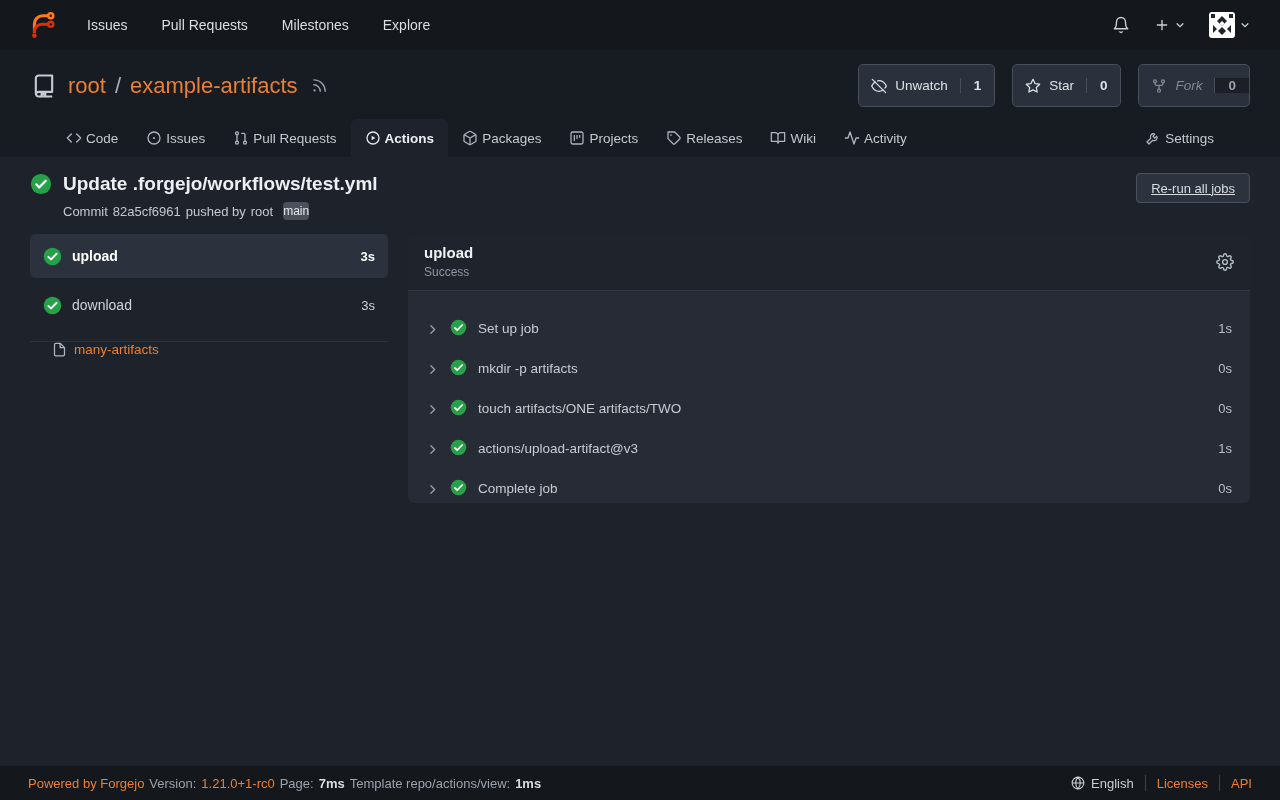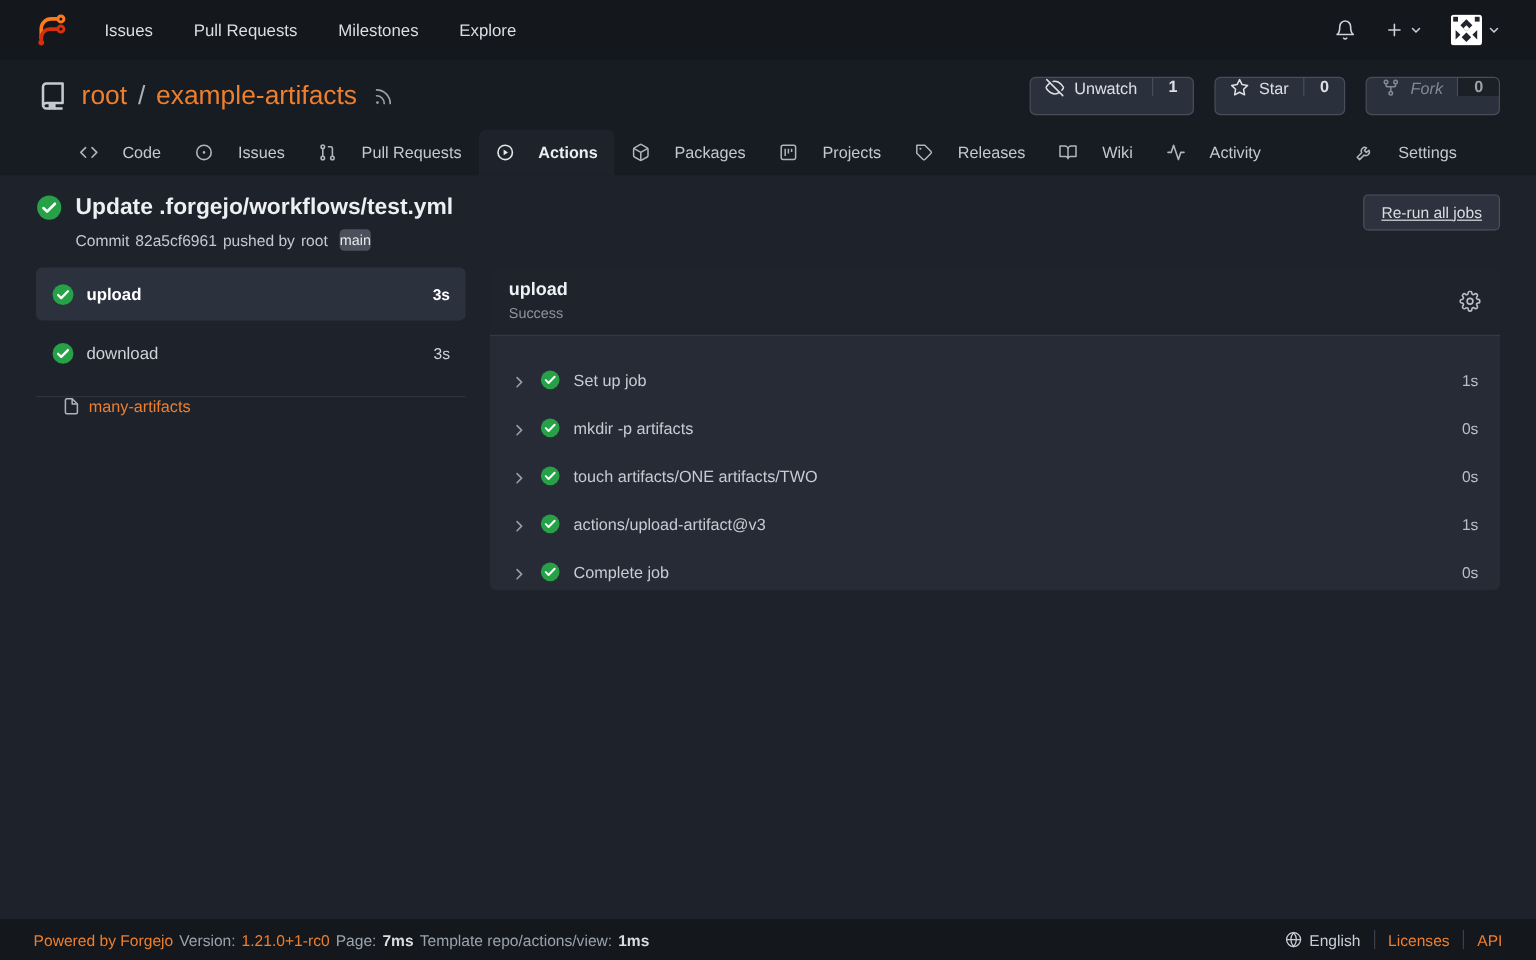--- a/index.html
+++ b/index.html
@@ -29,32 +29,32 @@
   
   .header-strip { background: #171b22; padding: 14px 30px 0 30px; flex-shrink: 0; }
   .repo-title-row { display: flex; align-items: center; }
   .repo-icon { color: #c6cbd3; margin-right: 10px; }
   .repo-title { font-size: 22px; display: flex; align-items: baseline; }
   .repo-link { color: #ee7f2e; cursor: pointer; }
   .repo-sep { color: #aab1bb; margin: 0 9px; }
   .rss-icon { color: #99a1ab; margin-left: 13px; cursor: pointer; }
   .repo-buttons { margin-left: auto; display: flex; gap: 17px; }
   .btn-group {
-    display: flex; align-items: flex-start; height: 32px; background: #2b313c;
+    display: flex; align-items: center; height: 43px; background: #2b313c;
     border: 1px solid #474e5a; border-radius: 5px; overflow: hidden; font-size: 13.5px; cursor: pointer;
   }
   .btn-main { display: flex; align-items: center; gap: 8px; padding: 0 12px; color: #dde0e5; }
   .btn-count { display: flex; align-items: center; padding: 0 13px; border-left: 1px solid #474e5a; font-weight: 700; color: #dde0e5; }
   .btn-group.disabled .btn-main { color: #828a95; font-style: italic; }
   .btn-group.disabled .btn-count { background: #1c2026; color: #9aa1ab; }
 
   
   .tabs { display: flex; align-items: flex-end; padding: 12px 22px 0 22px; }
   .tab {
-    display: flex; align-items: center; gap: 20px; padding: 11px 14px;
+    display: flex; align-items: center; gap: 4px; padding: 11px 14px;
     font-size: 13.5px; color: #c4c9d0; cursor: pointer; white-space: nowrap;
   }
   .tab .icon { color: #aeb5bf; }
   .tab.active { background: #1e232b; border-radius: 6px 6px 0 0; color: #eceef1; font-weight: 700; }
   .tab.active .icon { color: #e3e6ea; }
   .tab-right { margin-left: auto; }
 
   
   .main { flex: 1; padding: 16px 30px; overflow: hidden; }
   .run-header { display: flex; align-items: flex-start; }

